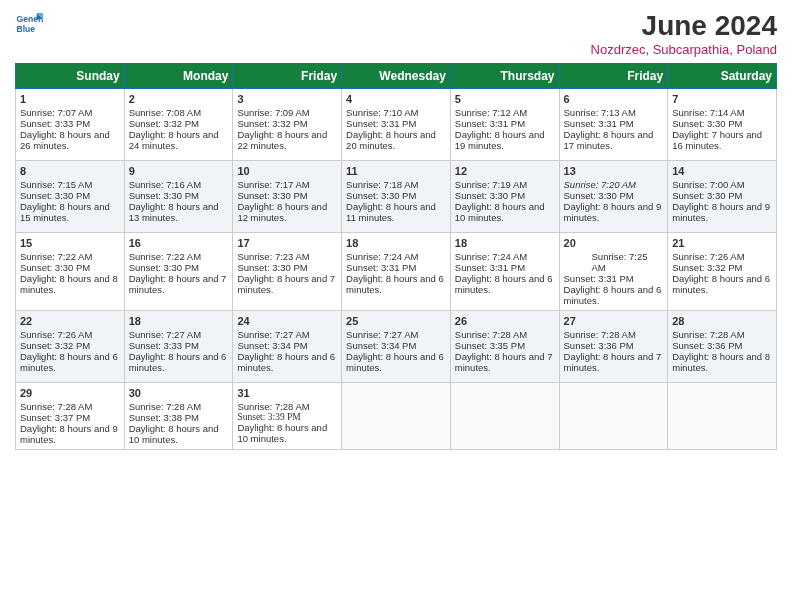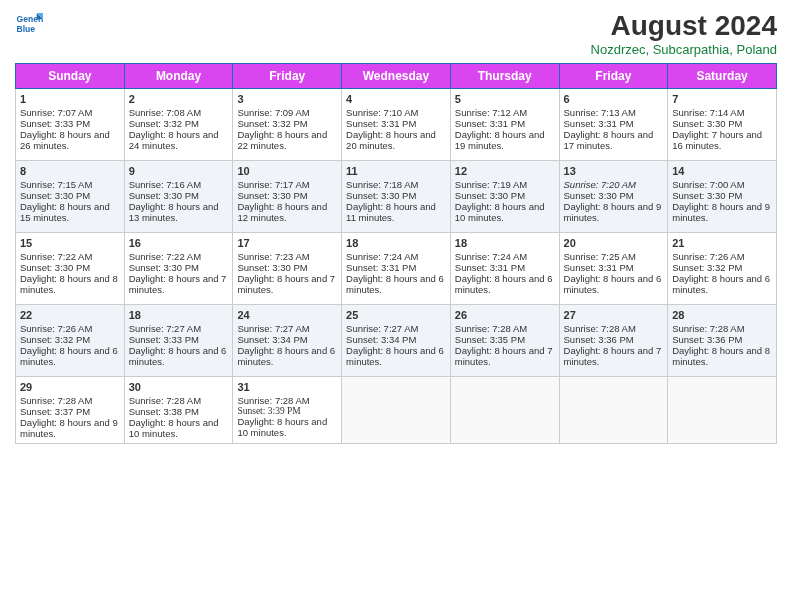--- a/index.html
+++ b/index.html
@@ -33,34 +33,34 @@
     .title-area {
       text-align: right;
     }
     .main-title {
       font-size: 28px;
       font-weight: bold;
       color: #333;
     }
     .subtitle {
       font-size: 13px;
-      color: #15803d;
+      color: #be185d;
     }
     table {
       width: 100%;
       border-collapse: collapse;
       table-layout: fixed;
     }
     thead tr th {
-      background-color: #d946ef;
+      background-color: #15803d;
       color: #fff;
       font-size: 12px;
       font-weight: bold;
       padding: 5px 4px;
-      text-align: center;
+      text-align: right;
       border: 1px solid #1a6bb5;
     }
     tbody tr td {
       border: 1px solid #ccc;
       vertical-align: top;
       padding: 4px 4px;
       font-size: 9.5px;
       color: #333;
       height: 72px;
     }
@@ -90,21 +90,21 @@
   <div class="header">
     <div class="logo">
       <svg class="logo-icon" viewBox="0 0 36 36">
         <text x="2" y="16" font-size="11" font-weight="bold" fill="#1a6bb5">General</text>
         <text x="2" y="28" font-size="11" font-weight="bold" fill="#1a6bb5">Blue</text>
         <polygon points="28,4 36,12 28,12" fill="#1a6bb5"></polygon>
         <polygon points="28,4 36,4 36,12" fill="#5aaae8"></polygon>
       </svg>
     </div>
     <div class="title-area">
-      <div class="main-title">August 2024</div>
+      <div class="main-title">June 2024</div>
       <div class="subtitle">Nozdrzec, Subcarpathia, Poland</div>
     </div>
   </div>
 
   <table>
     <thead>
       <tr id="header-row">
           <th>Sunday</th>
           <th>Monday</th>
           <th>Friday</th>
@@ -229,21 +229,21 @@
             <span style="display: block;">Daylight: 8 hours and 6 minutes.</span>
           </td>
           <td>
             <span class="day-num">18</span>
             <span style="display: block;">Sunrise: 7:24 AM</span>
             <span style="display: block;">Sunset: 3:31 PM</span>
             <span style="display: block;">Daylight: 8 hours and 6 minutes.</span>
           </td>
           <td>
             <span class="day-num">20</span>
-            <span style="display: block;">Sunrise: 7:25 AM</span>
+            <span style="display: block; margin-left: 28px;">Sunrise: 7:25 AM</span>
             <span style="display: block;">Sunset: 3:31 PM</span>
             <span style="display: block;">Daylight: 8 hours and 6 minutes.</span>
           </td>
           <td>
             <span class="day-num">21</span>
             <span style="display: block;">Sunrise: 7:26 AM</span>
             <span style="display: block;">Sunset: 3:32 PM</span>
             <span style="display: block;">Daylight: 8 hours and 6 minutes.</span>
           </td>
         </tr>

